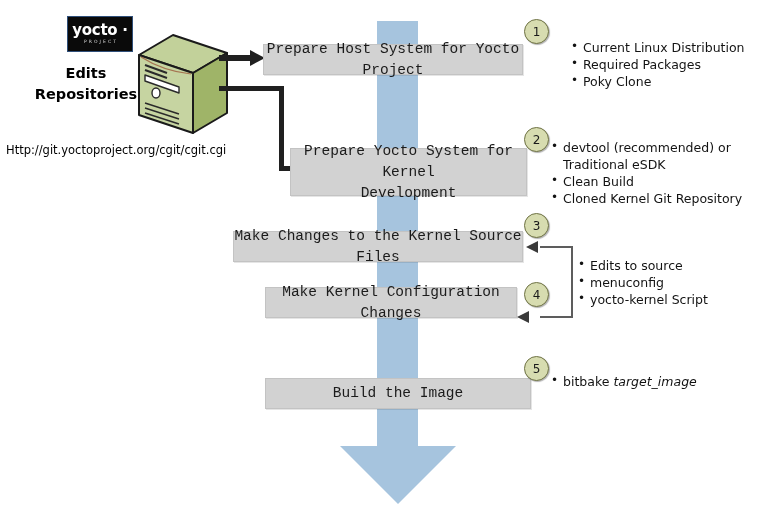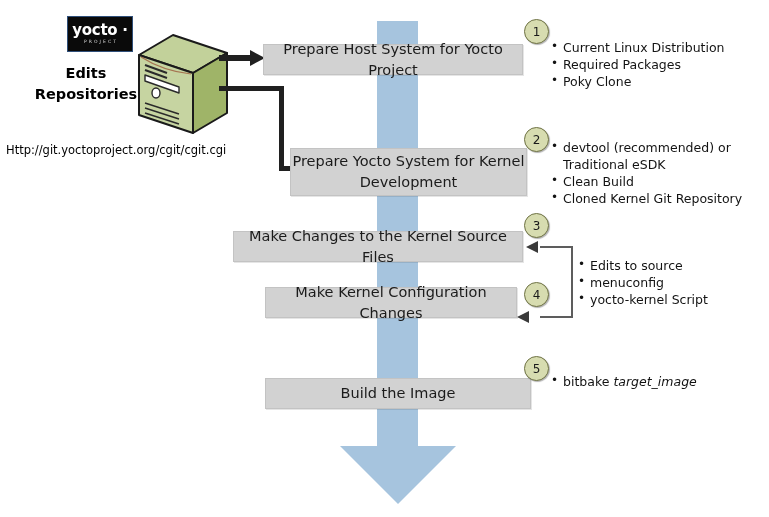--- a/index.html
+++ b/index.html
@@ -106,20 +106,21 @@
     border: 1px solid #c3c3c3;
     box-sizing: border-box;
     display: flex;
     align-items: center;
     justify-content: center;
     text-align: center;
     font-size: 14.5px;
     color: #1b1b1b;
     line-height: 21px;
     box-shadow: 1px 1px 0 rgba(0,0,0,0.10);
+    font-family: Liberation Mono, monospace;
   }
 
   #box-1 { left: 263px; top: 44px;  width: 260px; height: 31px; }
   #box-2 { left: 290px; top: 148px; width: 237px; height: 48px; }
   #box-3 { left: 233px; top: 231px; width: 290px; height: 31px; }
   #box-4 { left: 265px; top: 287px; width: 252px; height: 31px; }
   #box-5 { left: 265px; top: 378px; width: 266px; height: 31px; }
 
   
   .blk { position: absolute; background: #202020; }
@@ -201,21 +202,21 @@
     position: absolute;
     left: 0;
     top: -1px;
     font-size: 12px;
     color: #131313;
   }
   .bullets li .wrap2 {
     display: block;
     white-space: nowrap;
   }
-  #list-1 { left: 551px; top: 39px; }
+  #list-1 { left: 571px; top: 39px; }
   #list-2 { left: 551px; top: 139px; }
   #list-3 { left: 578px; top: 257px; }
   #list-5 { left: 551px; top: 373px; }
   .ital { font-style: italic; }
 </style>
 </head>
 <body>
 
 <div id="canvas">
 

